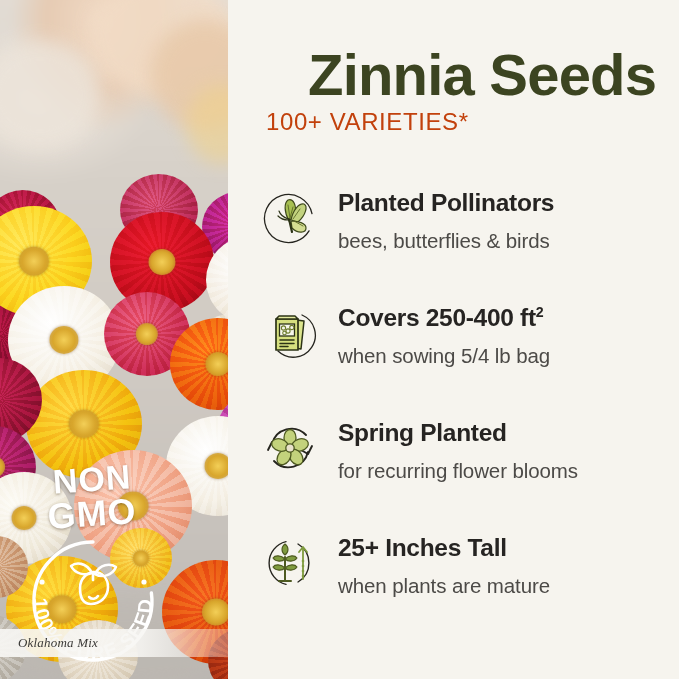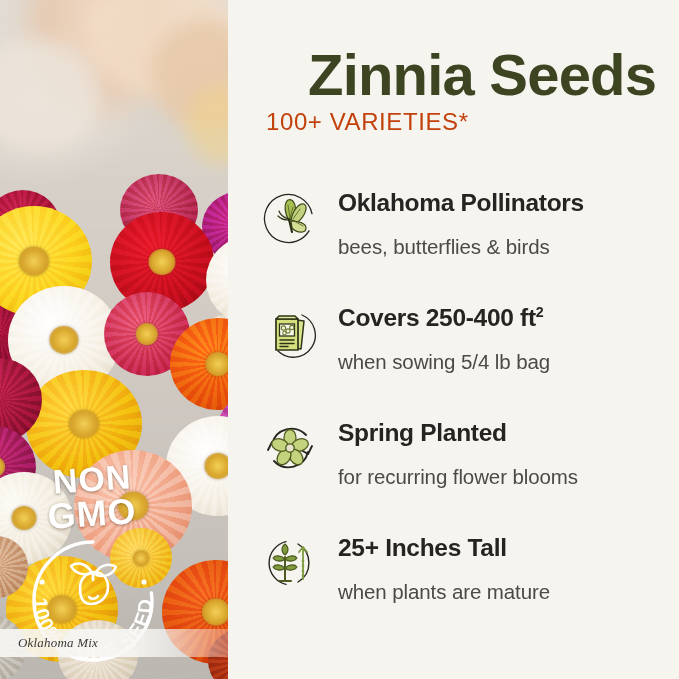--- a/index.html
+++ b/index.html
@@ -174,21 +174,21 @@
     font-size:24.5px;
     font-weight:bold;
     color:#262422;
     letter-spacing:-0.3px;
     line-height:1.25;
     font-family:"Liberation Sans", sans-serif;
     white-space:nowrap;
   }
   .feature-title sup { font-size:.58em; vertical-align:super; font-weight:bold; }
   .feature-sub {
-    margin-top:15px;
+    margin-top:9px;
     font-size:20.5px;
     color:#4c4a47;
     letter-spacing:-0.1px;
     line-height:1.25;
     font-family:"Liberation Sans", sans-serif;
     white-space:nowrap;
   }
 </style>
 </head>
 <body>
@@ -309,21 +309,21 @@
 
             <path d="M 27,29 L 30,42" stroke="#2c3316" stroke-width="2.2" stroke-linecap="round"></path>
 
             <path d="M 26,29 C 21,27 18,24 17,21" fill="none" stroke="#2c3316" stroke-width="1.2" stroke-linecap="round"></path>
             <path d="M 26,30 C 21,30 18,28 16,26" fill="none" stroke="#2c3316" stroke-width="1.2" stroke-linecap="round"></path>
 
             <path d="M 28,28 L 26,15 M 28,28 L 31,17 M 31,29 L 38,19 M 32,31 L 41,36" stroke="#5c6a27" stroke-width=".9" fill="none" stroke-linecap="round"></path>
           </svg>
         </div>
         <div class="feature-body">
-          <div class="feature-title">Oklahoma Pollinators</div>
+          <div class="feature-title">Planted Pollinators</div>
           <div class="feature-sub">bees, butterflies &amp; birds</div>
         </div>
       </div>
 
       <div class="feature">
         <div class="feature-icon">
           <svg viewBox="0 0 56 56" xmlns="http://www.w3.org/2000/svg">
             <path d="M 40,10 A 22,22 0 1 1 16,46" fill="none" stroke="#26251f" stroke-width="1.3" stroke-linecap="round"></path>
 
             <path d="M 20,13 L 42,16 L 39,44 L 17,41 Z" fill="#dbe48d" stroke="#2c3316" stroke-width="1.5" stroke-linejoin="round"></path>

